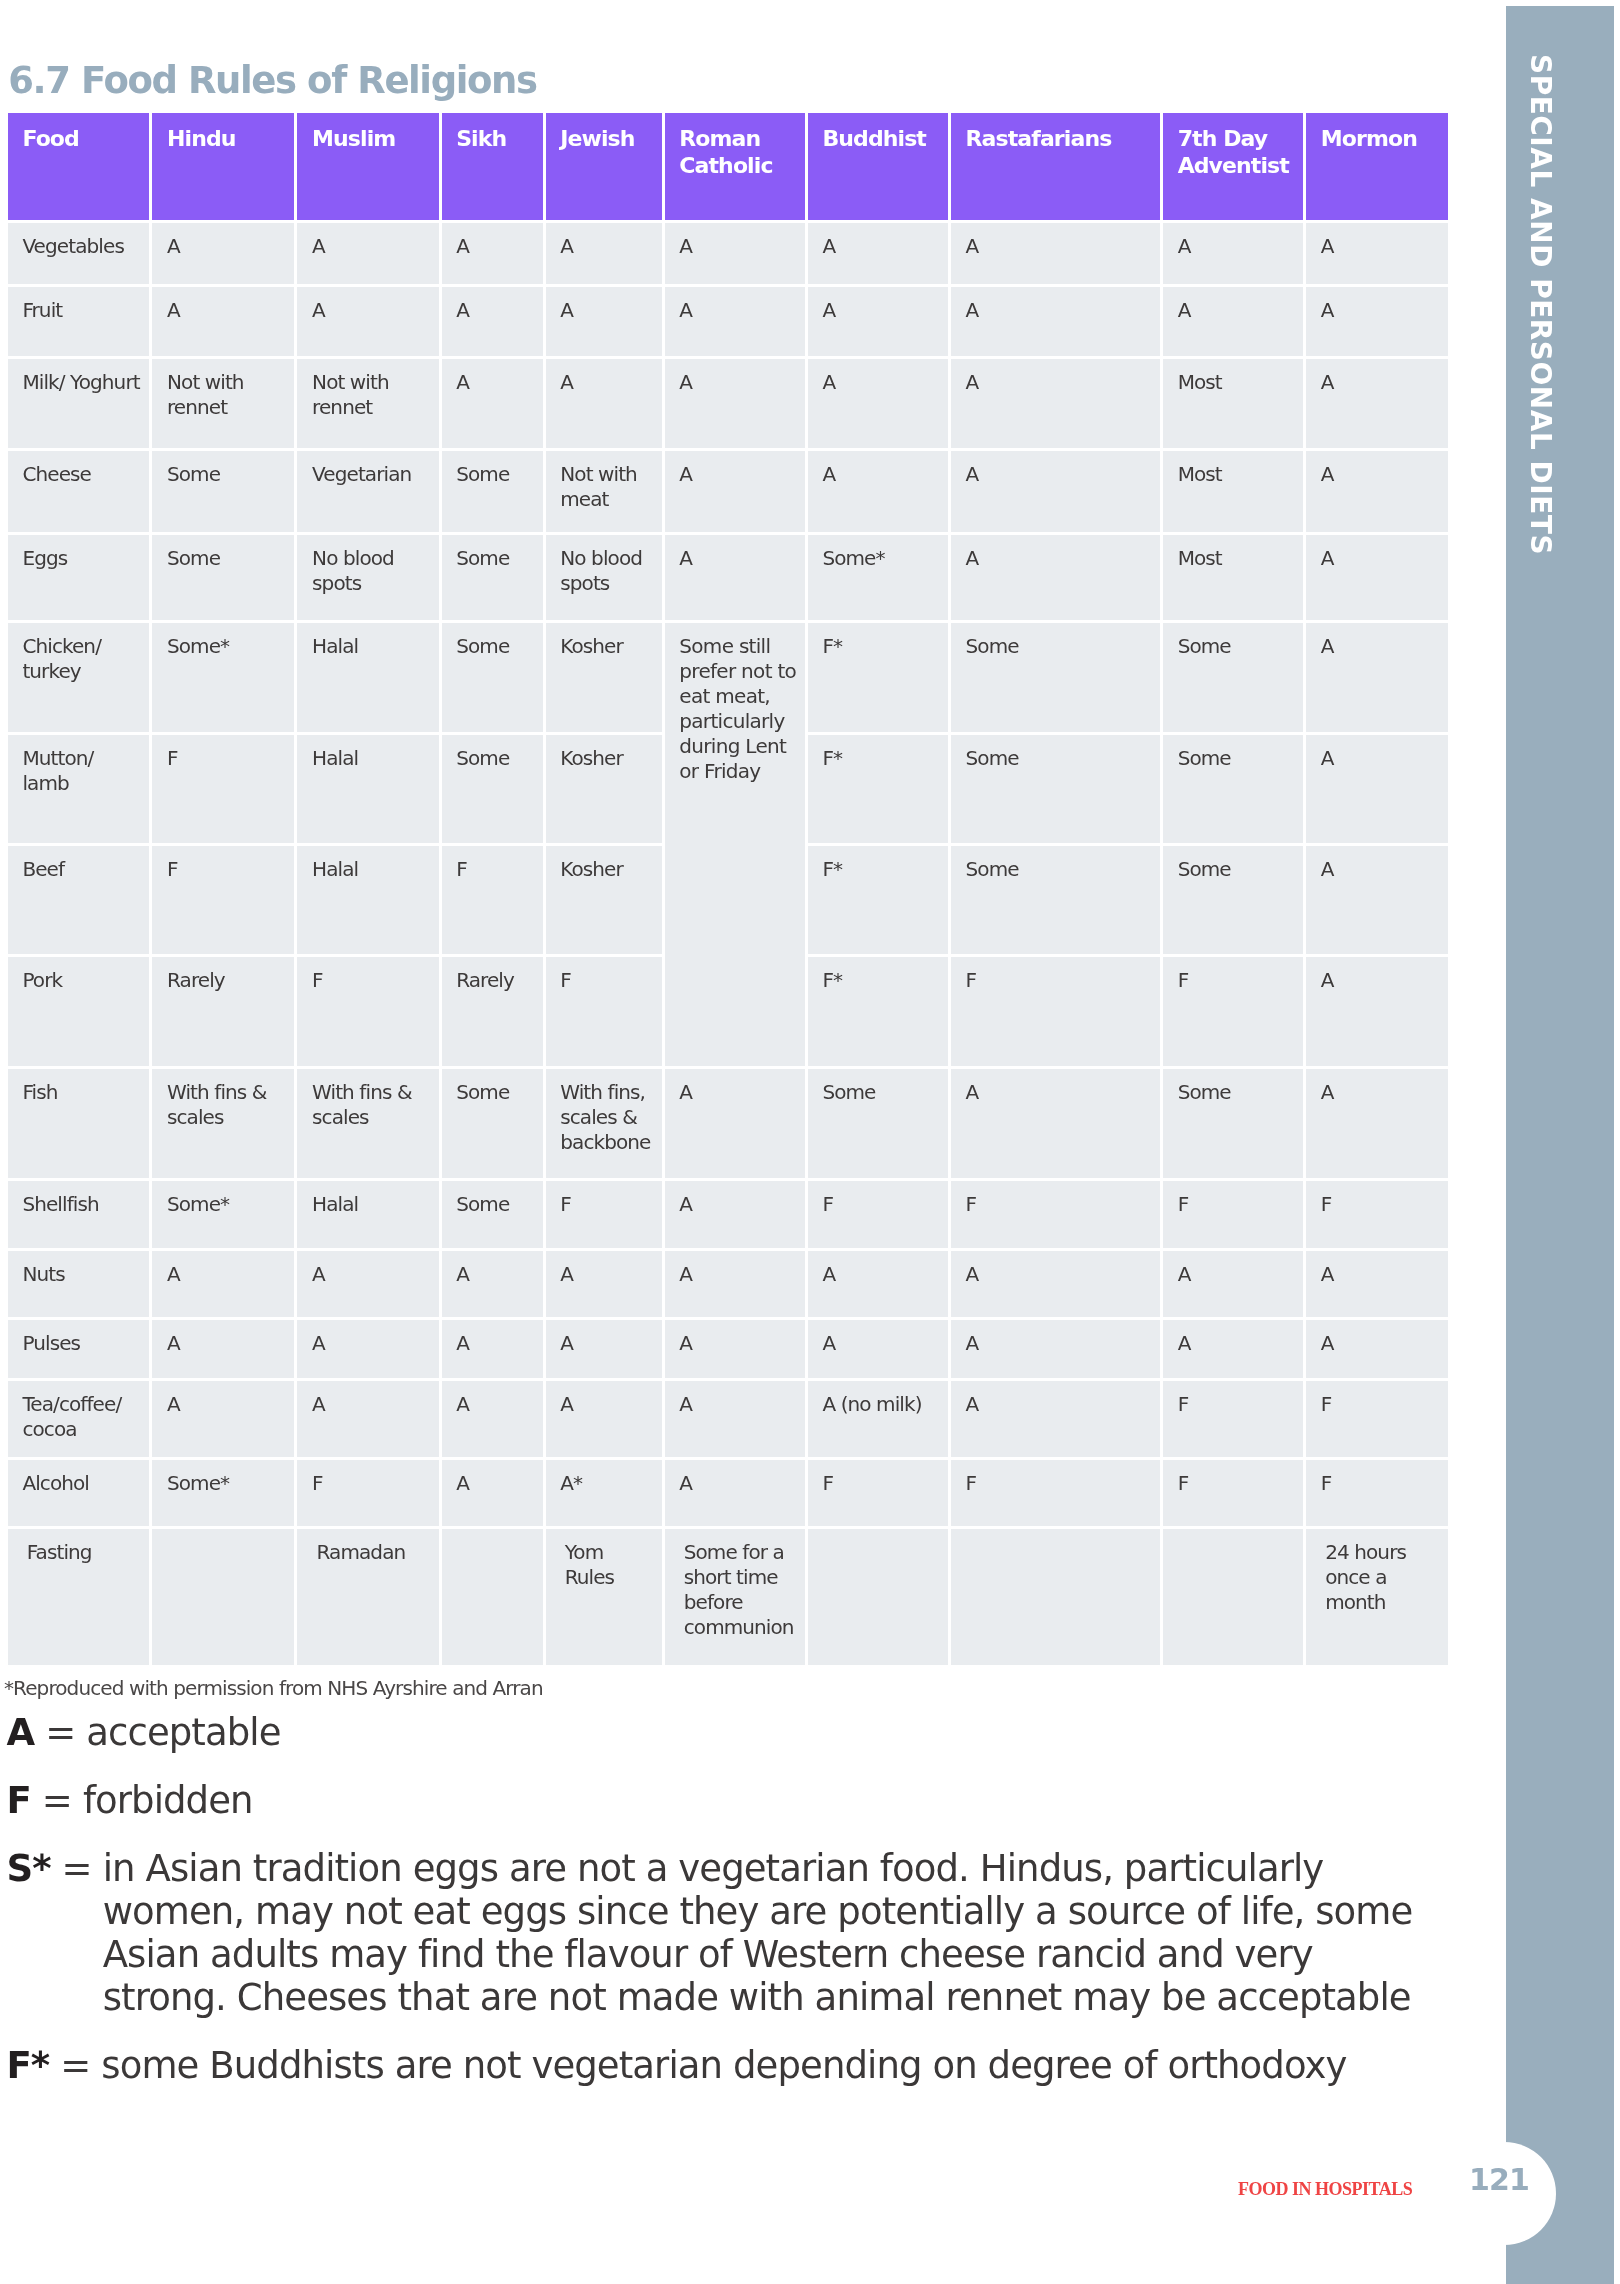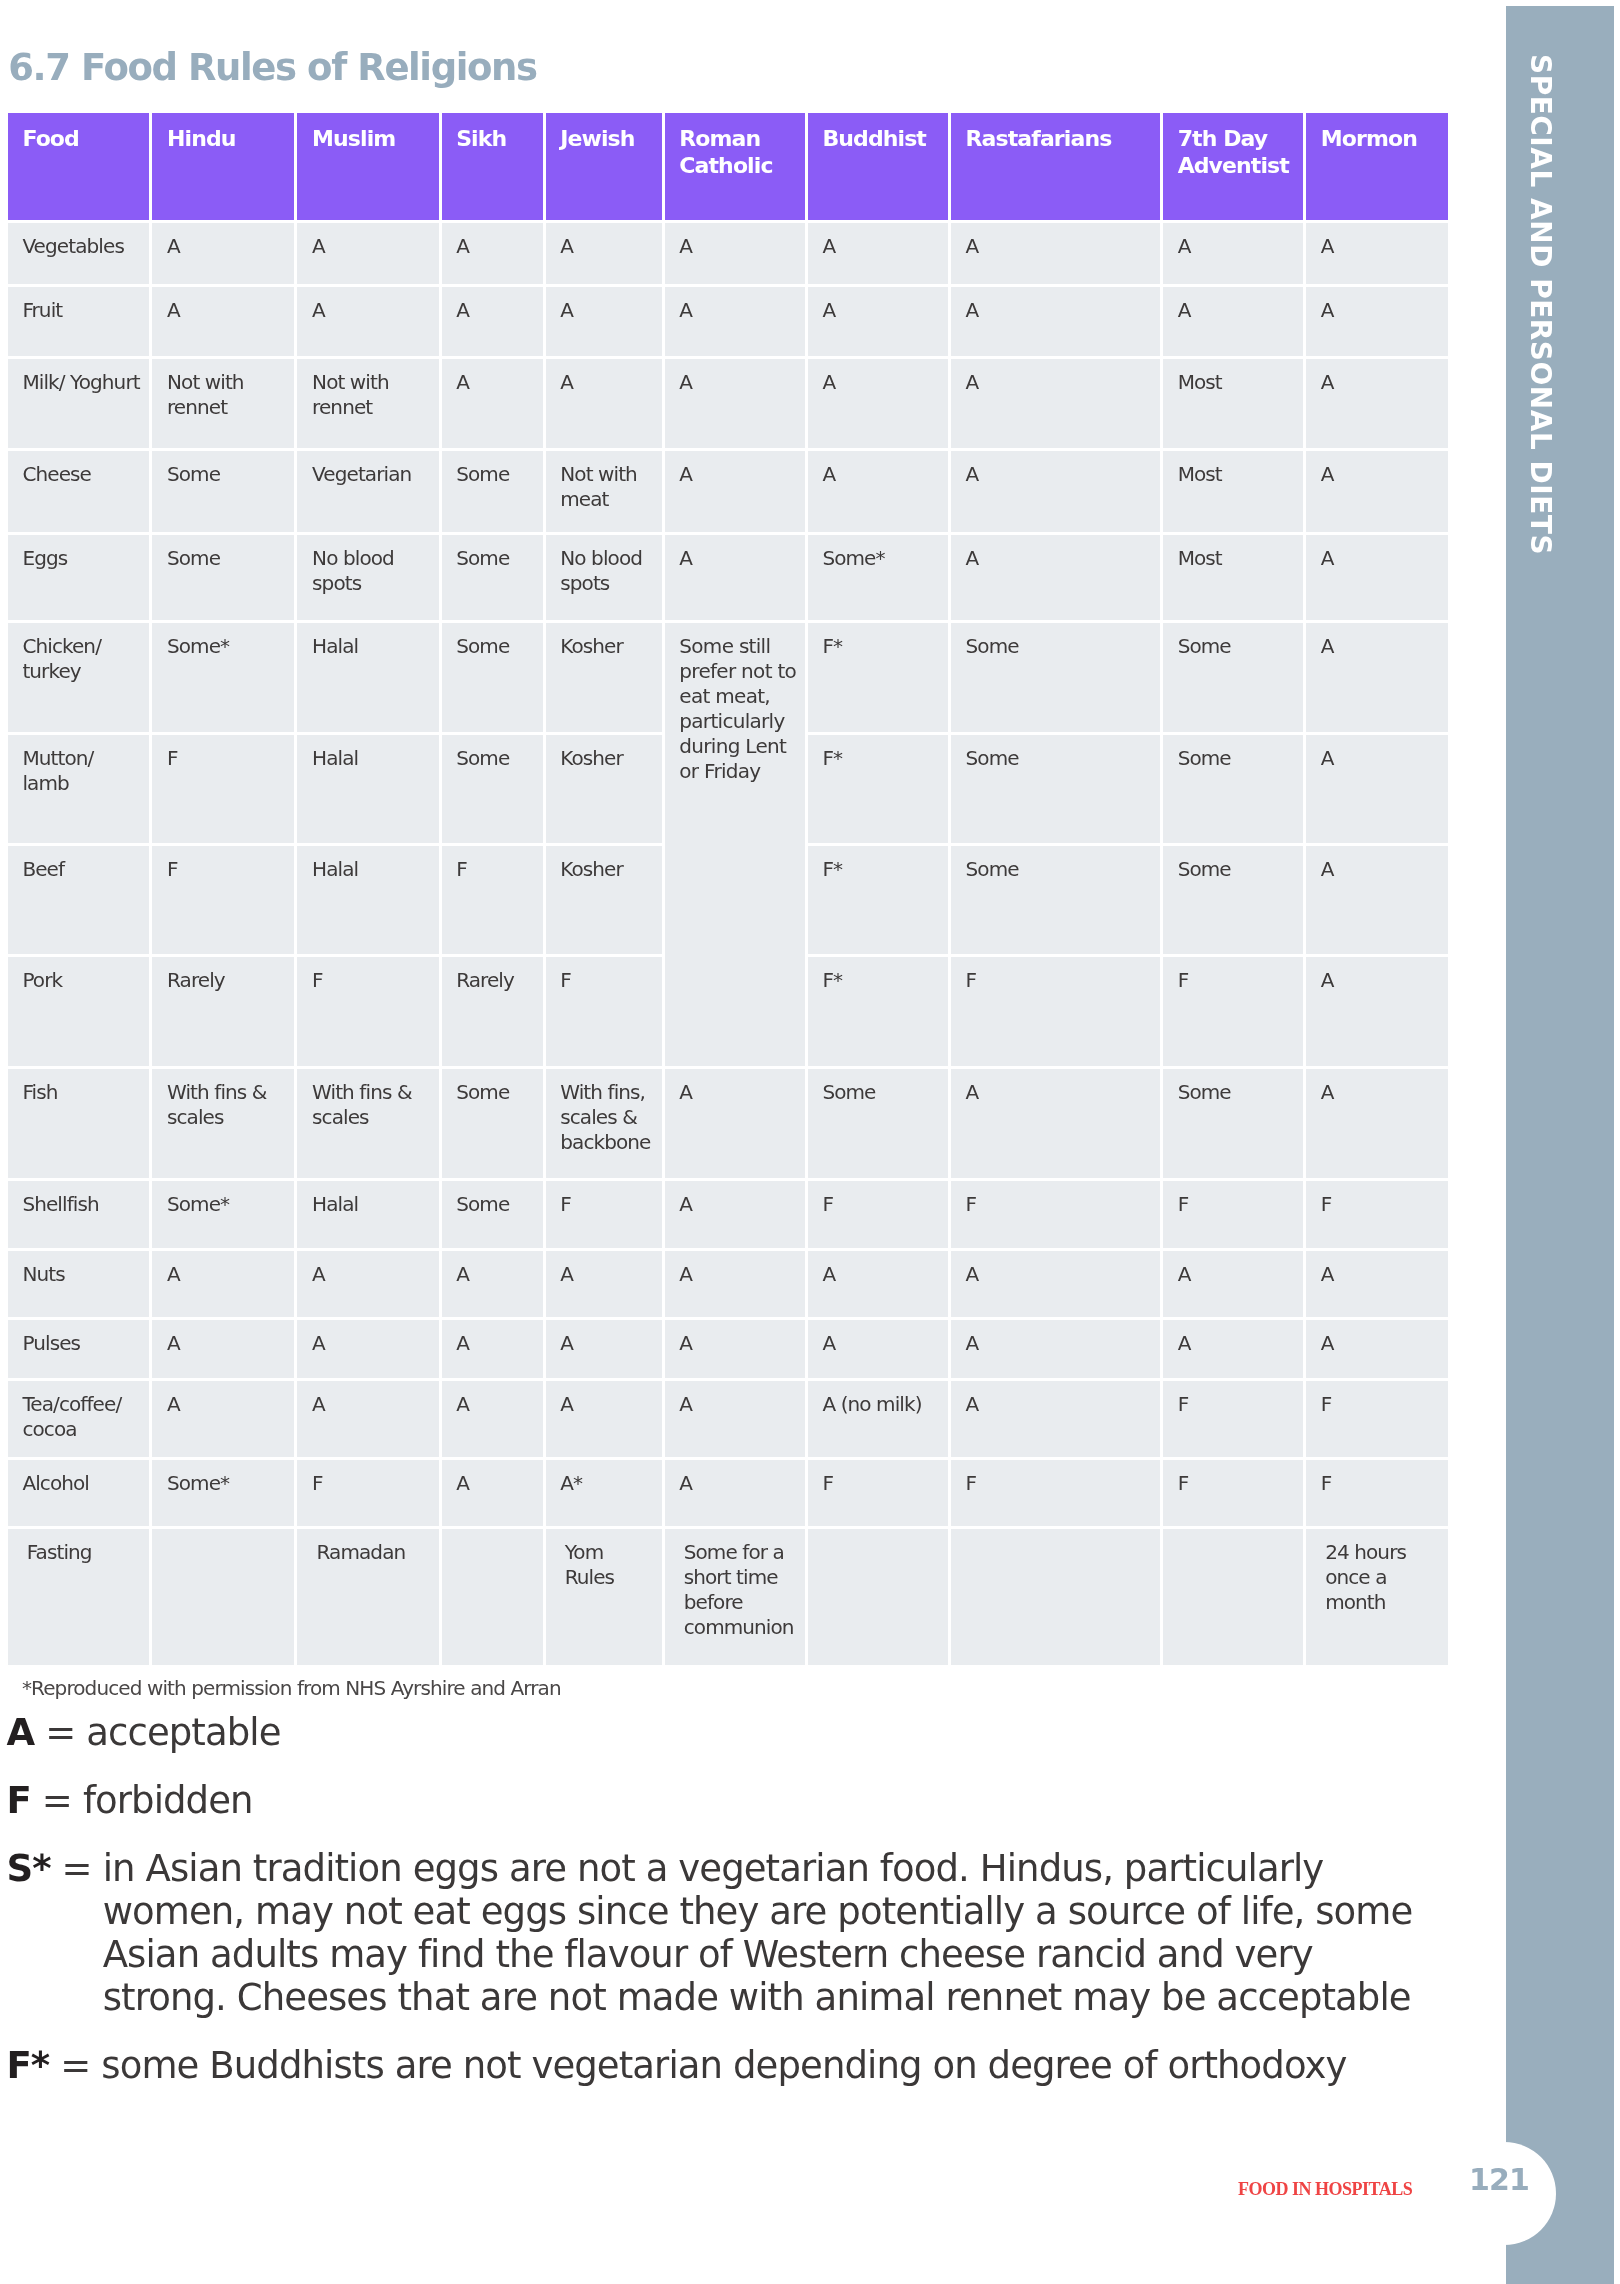--- a/index.html
+++ b/index.html
@@ -3,21 +3,21 @@
   <meta charset="utf-8">
   <style>
     html, body { margin: 0; padding: 0; }
     body {
       width: 1620px; height: 2340px; position: relative; overflow: hidden;
       background: #ffffff;
       font-family: "Liberation Sans", "DejaVu Sans", sans-serif;
       color: #3b3838;
     }
     .page-title {
-      position: absolute; left: 8.2px; top: 46px;
+      position: absolute; left: 8.2px; top: 59px;
       font-family: "DejaVu Sans", sans-serif; font-weight: bold;
       font-size: 37px; letter-spacing: -1.4px; color: #98adbd; margin: 0; line-height: 1.2;
     }
     table.rules {
       position: absolute; left: 7.8px; top: 113px;
       width: 1440px; border-collapse: collapse; table-layout: fixed;
     }
     table.rules th, table.rules td {
       border: 3.2px solid #ffffff;
       vertical-align: top; text-align: left;
@@ -35,21 +35,21 @@
       background: #e9ecef; color: #3d3a3a;
       font-family: "DejaVu Sans", sans-serif;
       font-size: 20px; line-height: 25px; letter-spacing: -0.9px;
     }
     table.rules td.rc-merged { letter-spacing: -0.7px; }
     table.rules tr td:first-child, table.rules tr th:first-child { border-left: 0; }
     table.rules tr td:last-child, table.rules tr th:last-child { border-right: 0; }
     table.rules tr:last-child td { border-bottom: 0; padding-left: 19px; }
 
     .footnote {
-      position: absolute; left: 22px; top: 1676px;
+      position: absolute; left: 4px; top: 1676px;
       font-family: "DejaVu Sans", sans-serif;
       font-size: 20px; letter-spacing: -0.9px; color: #4a4747; margin: 0;
     }
     .legend { position: absolute; left: 6.4px; top: 1711px; width: 1439px; margin: 0; }
     .legend-row {
       display: flex; align-items: flex-start;
       font-family: "DejaVu Sans", sans-serif;
       font-size: 37px; line-height: 43px; letter-spacing: -0.9px; color: #3b3838;
       margin-bottom: 25px;
     }

